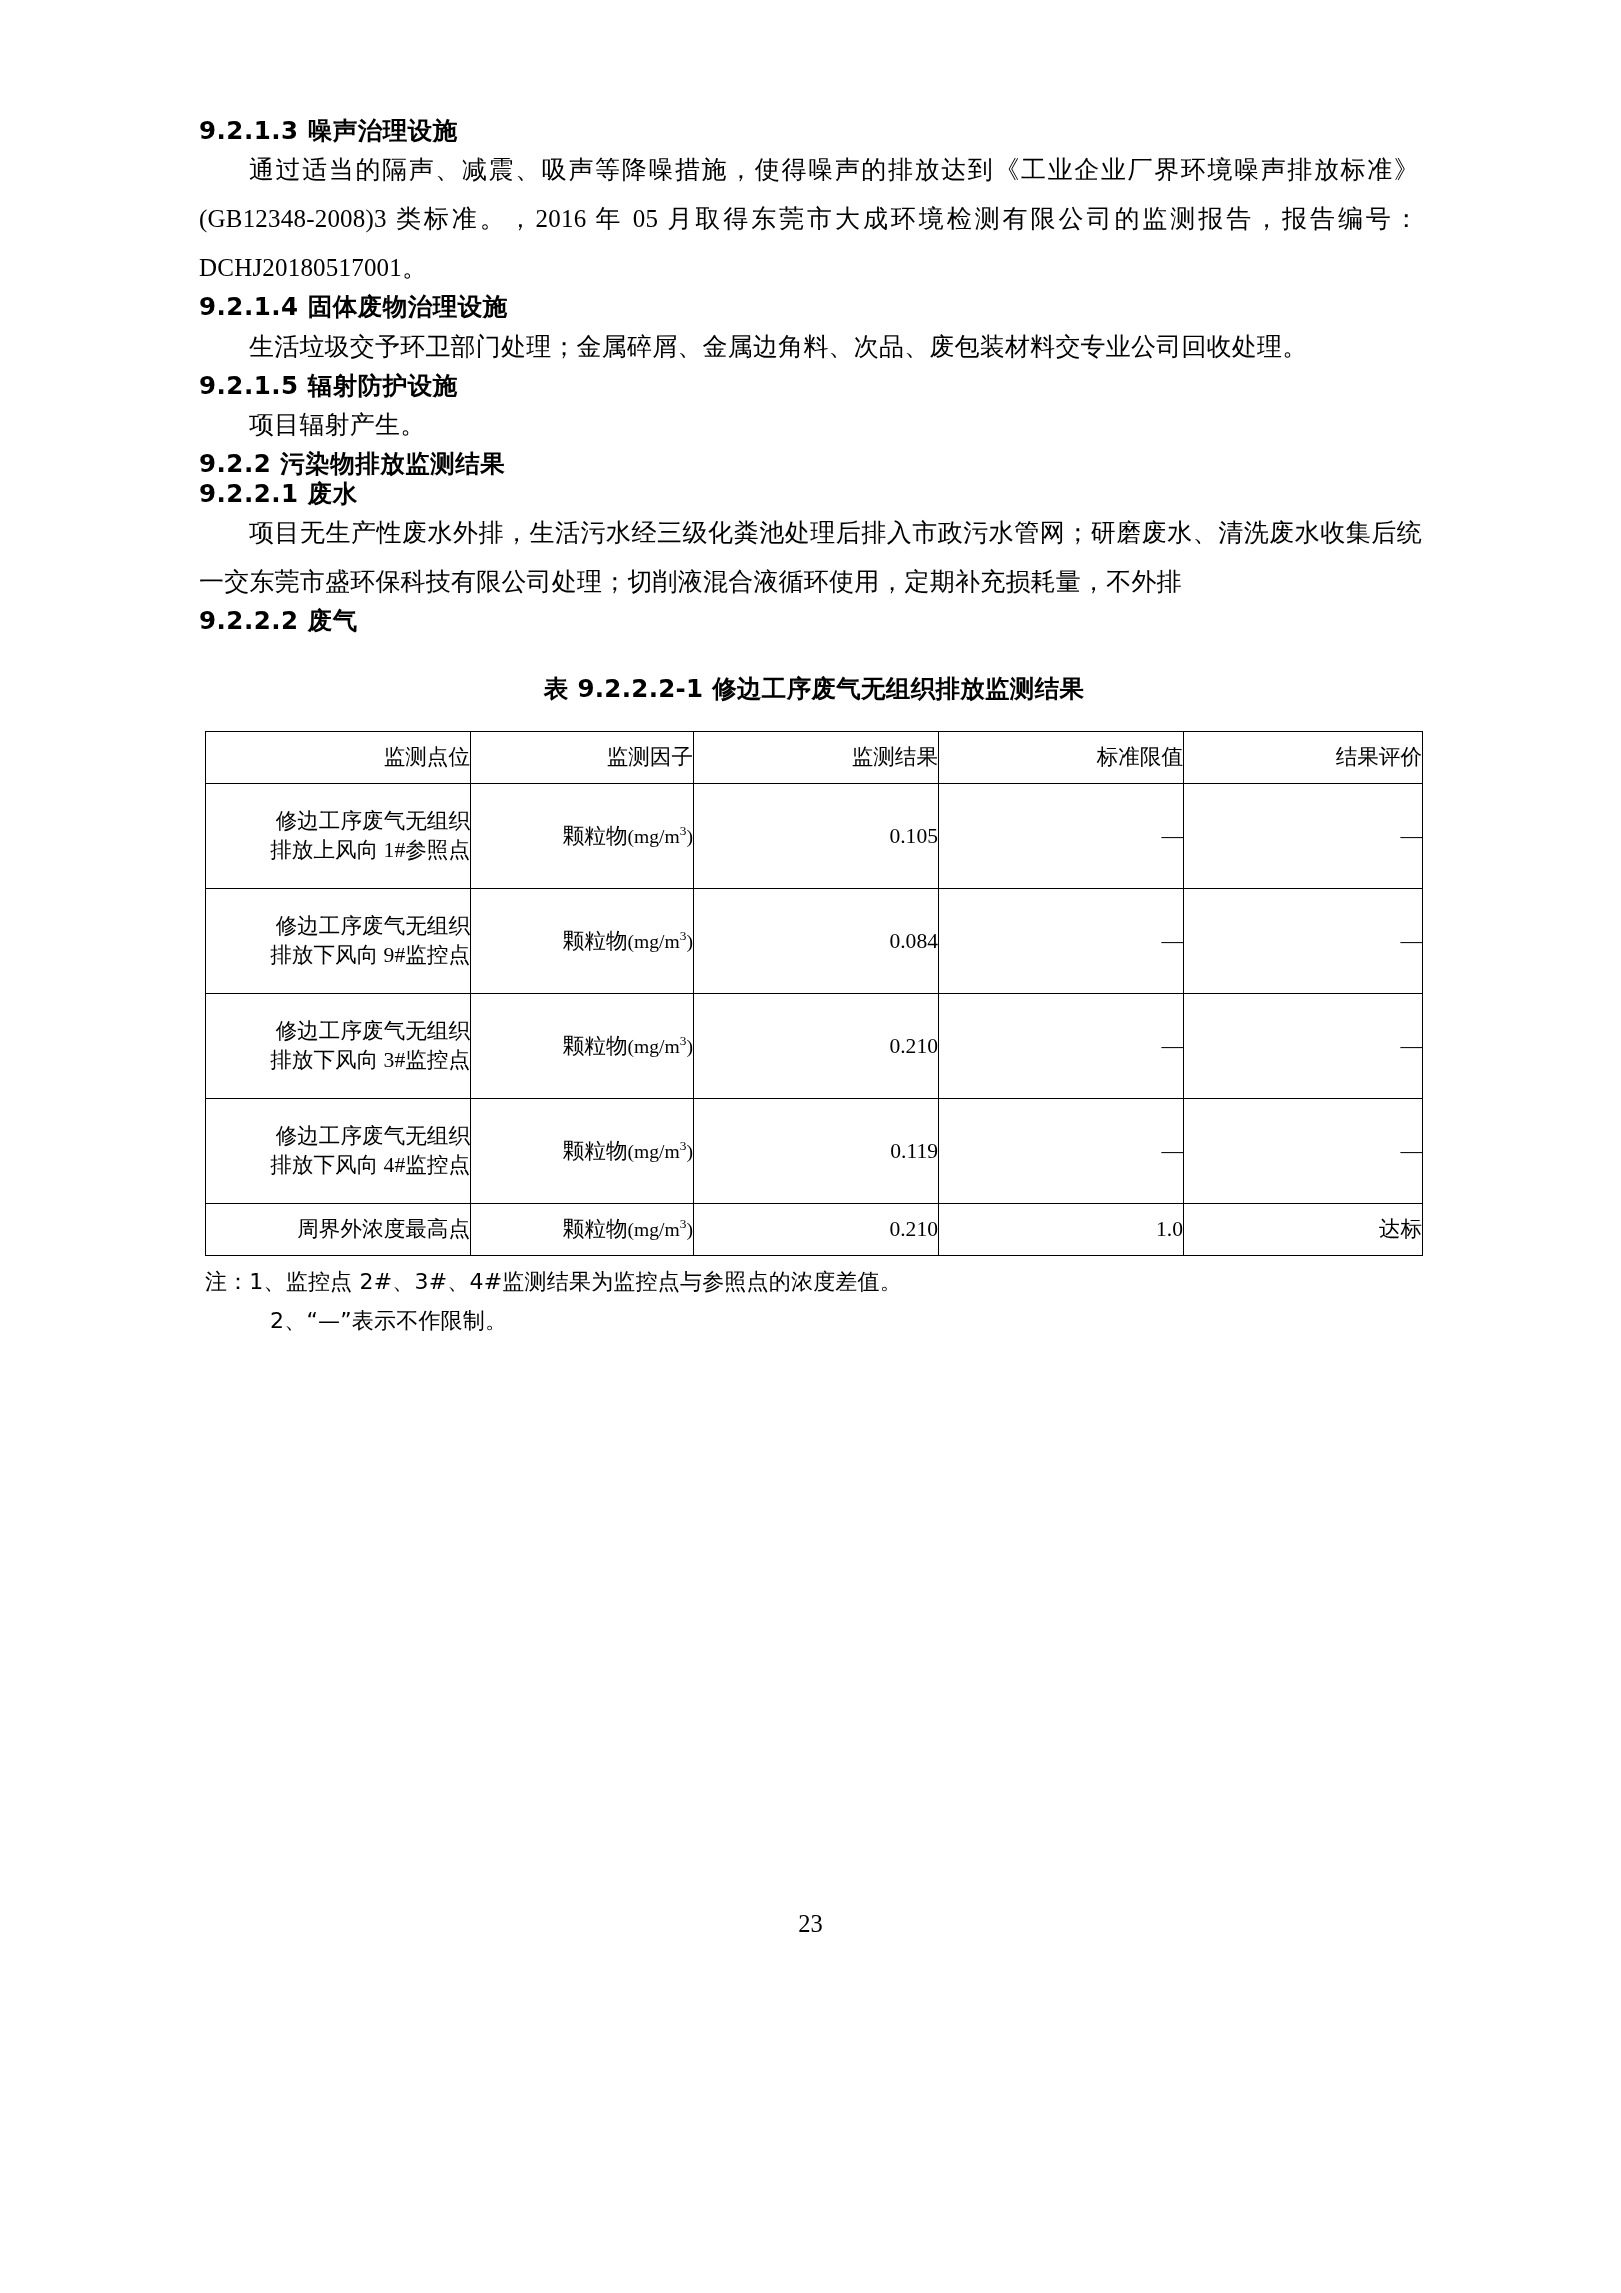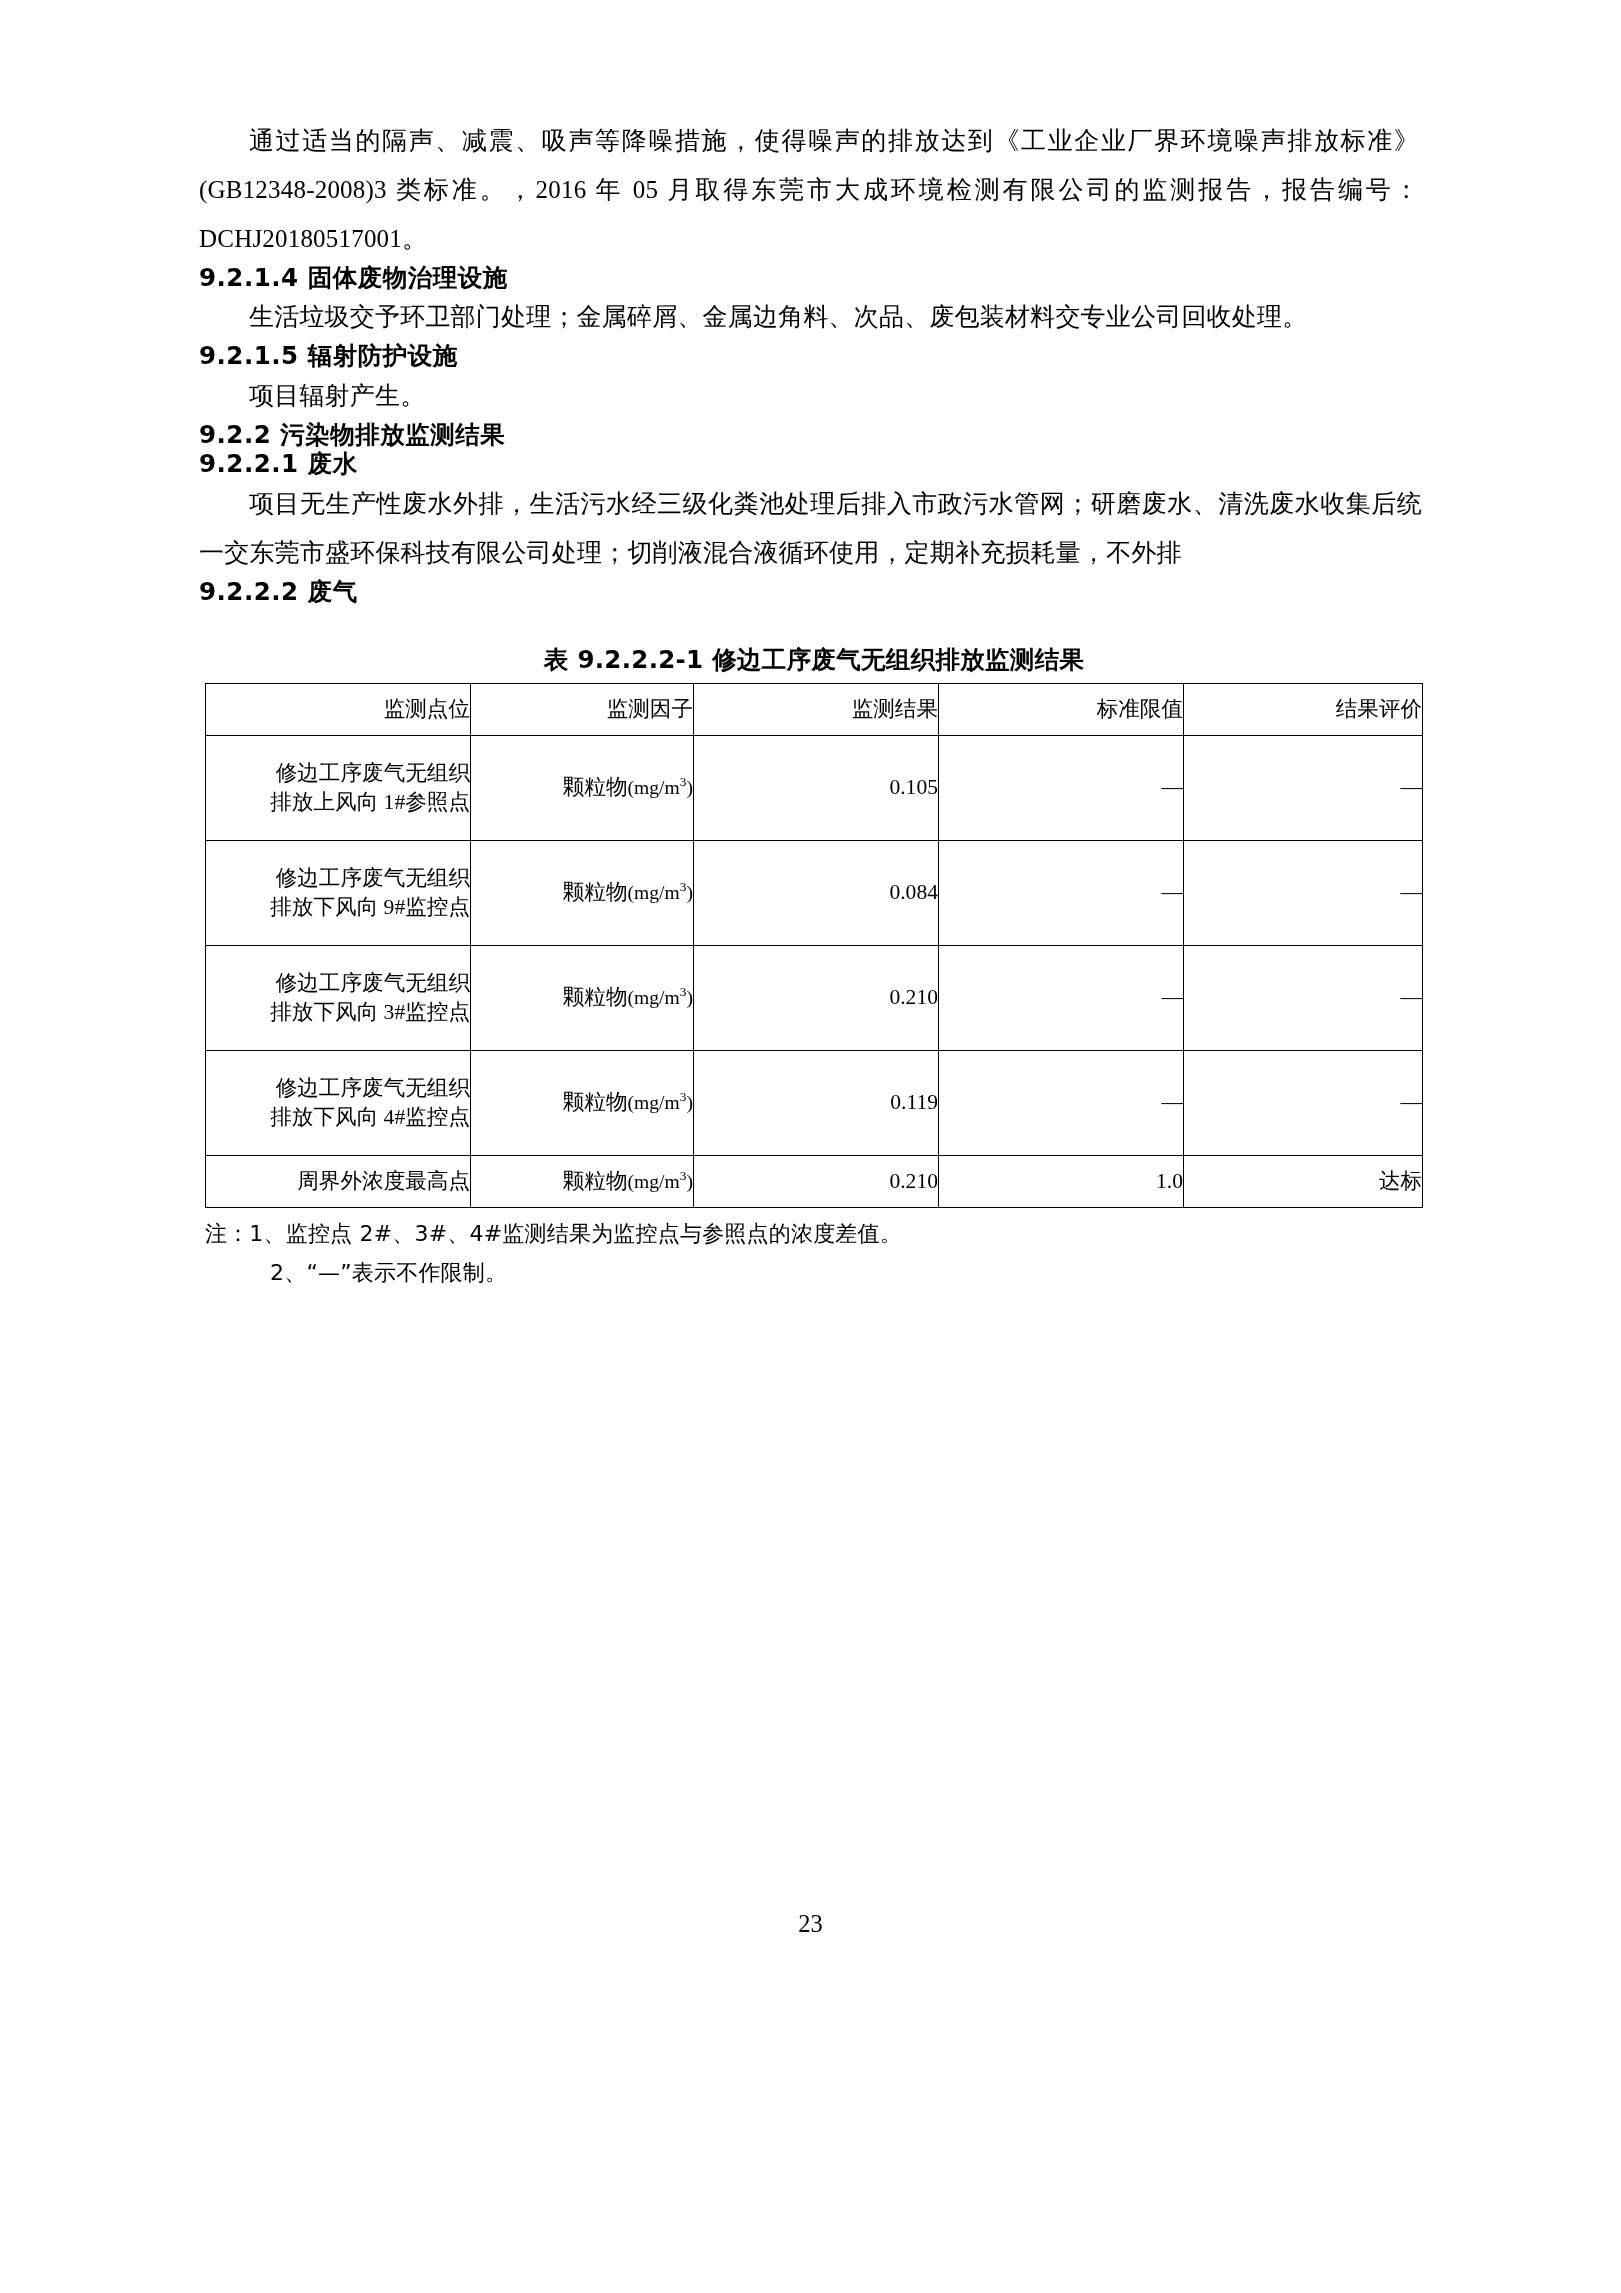--- a/index.html
+++ b/index.html
@@ -57,21 +57,21 @@
   .p-rad    { margin-top: 15.7px; }
   .p-water  { margin-top: 19.6px; width: 1223px; }
 
   
   .table-caption {
     font-family: "DejaVu Sans", "Liberation Sans", sans-serif;
     font-weight: bold;
     font-size: 24.5px;
     text-align: center;
     margin-top: 37px;
-    margin-bottom: 7px;
+    margin-bottom: 26px;
     letter-spacing: 0.3px;
   }
   table.mon {
     border-collapse: collapse;
     width: 1217px;
     margin: 0 auto;
     table-layout: fixed;
   }
   table.mon td, table.mon th {
     border: 1.3px solid #000000;
@@ -123,20 +123,21 @@
     text-align: center;
     font-family: "Liberation Serif", "DejaVu Serif", serif;
     font-size: 24.5px;
   }
 </style>
 </head>
 <body>
 
 <div class="page">
 
+  <h3 class="sec-heading h-9213">9.2.1.3 噪声治理设施</h3>
   <p class="body p-noise">通过适当的隔声、减震、吸声等降噪措施，使得噪声的排放达到《工业企业厂界环境噪声排放标准》(GB12348-2008)3 类标准。，2016 年 05 月取得东莞市大成环境检测有限公司的监测报告，报告编号：DCHJ20180517001。</p>
 
   <h3 class="sec-heading h-9214">9.2.1.4 固体废物治理设施</h3>
   <p class="body p-solid">生活垃圾交予环卫部门处理；金属碎屑、金属边角料、次品、废包装材料交专业公司回收处理。</p>
 
   <h3 class="sec-heading h-9215">9.2.1.5 辐射防护设施</h3>
   <p class="body p-rad">项目辐射产生。</p>
 
   <h3 class="sec-heading h-922">9.2.2 污染物排放监测结果</h3>
 

